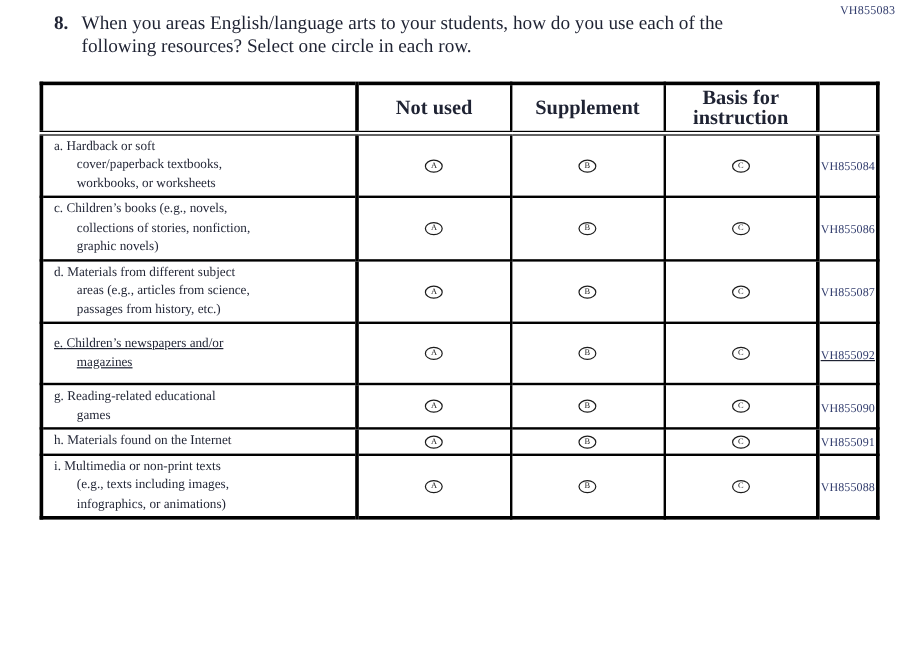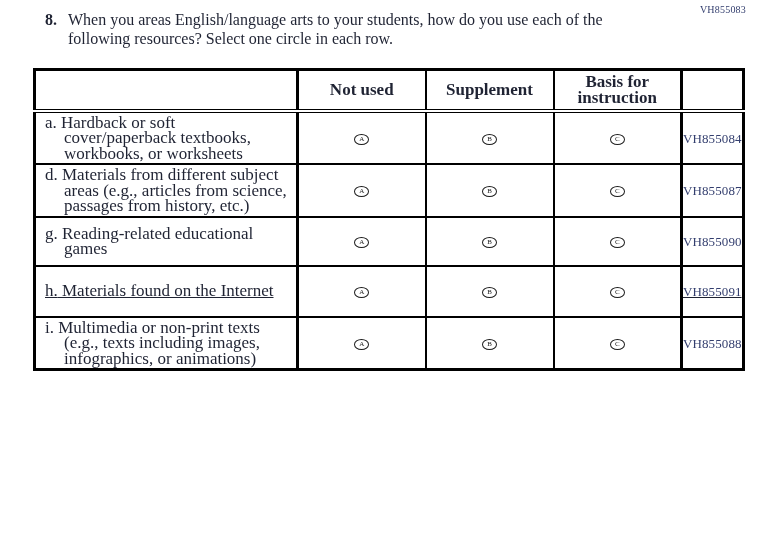--- a/index.html
+++ b/index.html
@@ -43,34 +43,34 @@
   .survey tbody tr:nth-child(3) { height:49px; }
   .survey tbody tr:nth-child(4) { height:51px;text-decoration:underline; }
   .survey tbody tr:nth-child(5) { height:37px; }
   .survey tbody tr:nth-child(6) { height:18px; }
   .survey tbody tr:nth-child(7) { height:43px; }
   .survey tbody tr:nth-child(8) { height:18px;font-weight:bold; }
   .survey tbody tr:nth-child(9) { height:51px;margin-top:32px; }
 
   .survey td.c-label { padding:2px 6px 2px 9px; }
   .rowlabel {
-    font-size:17px; line-height:15.5px;
+    font-size:11px; line-height:15.5px;
     padding-left:19px; text-indent:-19px;
   }
   .rowlabel .lbl { white-space:pre-line; }
 
   .survey td.c-opt { text-align:center; }
   .circle {
     display:inline-block; width:13px; height:9px;
     border:1px solid #1c1c1c; border-radius:50%;
     font-size:7px; line-height:9px; text-align:center;
     color:#1c1c1c; vertical-align:middle; cursor:pointer;
   }
   .survey td.c-code { text-align:center; }
-  .code-text { font-size:13px; color:#333e6e; letter-spacing:0.1px; }
+  .code-text { font-size:10px; color:#333e6e; letter-spacing:0.1px; }
 </style>
 </head>
 <body>
 
 <div class="page-code">VH855083</div>
 
 <div class="question">
   <span class="qnum">8.</span>
   <span class="qtext"><span>When you areas English/language arts to your students, how do you use each of the
 following resources? Select </span><span class="qbold">one</span><span> circle in each row.</span></span>
@@ -108,39 +108,76 @@
     </td>
     <td class="c-opt c-basis">
       <span class="circle">C</span>
     </td>
     <td class="c-code">
       <span class="code-text">VH855084</span>
     </td>
   </tr>
       <tr>
     <td class="c-label">
+      <div class="rowlabel"><span>c.</span> <span class="lbl">Children’s books (e.g., novels,
+collections of stories, nonfiction,
+graphic novels)</span></div>
+    </td>
+    <td class="c-opt">
+      <span class="circle">A</span>
+    </td>
+    <td class="c-opt">
+      <span class="circle">B</span>
+    </td>
+    <td class="c-opt c-basis">
+      <span class="circle">C</span>
+    </td>
+    <td class="c-code">
+      <span class="code-text">VH855086</span>
+    </td>
+  </tr>
+      <tr>
+    <td class="c-label">
       <div class="rowlabel"><span>d.</span> <span class="lbl">Materials from different subject
 areas (e.g., articles from science,
 passages from history, etc.)</span></div>
     </td>
     <td class="c-opt">
       <span class="circle">A</span>
     </td>
     <td class="c-opt">
       <span class="circle">B</span>
     </td>
     <td class="c-opt c-basis">
       <span class="circle">C</span>
     </td>
     <td class="c-code">
       <span class="code-text">VH855087</span>
     </td>
   </tr>
       <tr>
     <td class="c-label">
+      <div class="rowlabel"><span>e.</span> <span class="lbl">Children’s newspapers and/or
+magazines</span></div>
+    </td>
+    <td class="c-opt">
+      <span class="circle">A</span>
+    </td>
+    <td class="c-opt">
+      <span class="circle">B</span>
+    </td>
+    <td class="c-opt c-basis">
+      <span class="circle">C</span>
+    </td>
+    <td class="c-code">
+      <span class="code-text">VH855092</span>
+    </td>
+  </tr>
+      <tr>
+    <td class="c-label">
       <div class="rowlabel"><span>g.</span> <span class="lbl">Reading-related educational
 games</span></div>
     </td>
     <td class="c-opt">
       <span class="circle">A</span>
     </td>
     <td class="c-opt">
       <span class="circle">B</span>
     </td>
     <td class="c-opt c-basis">

